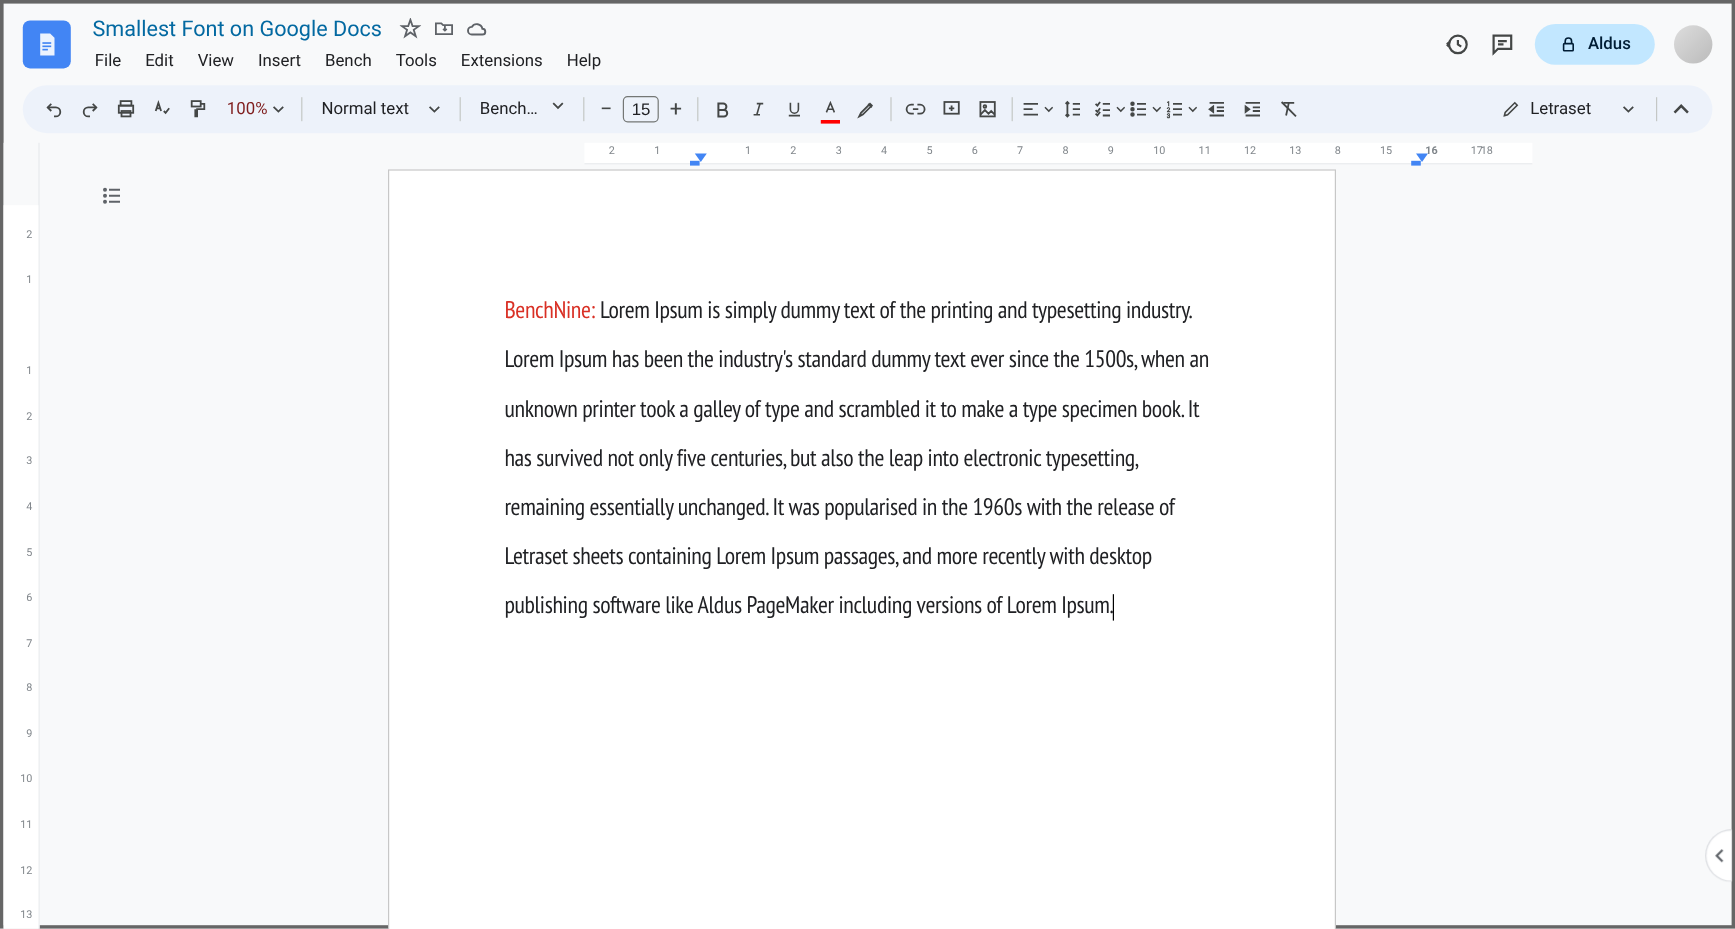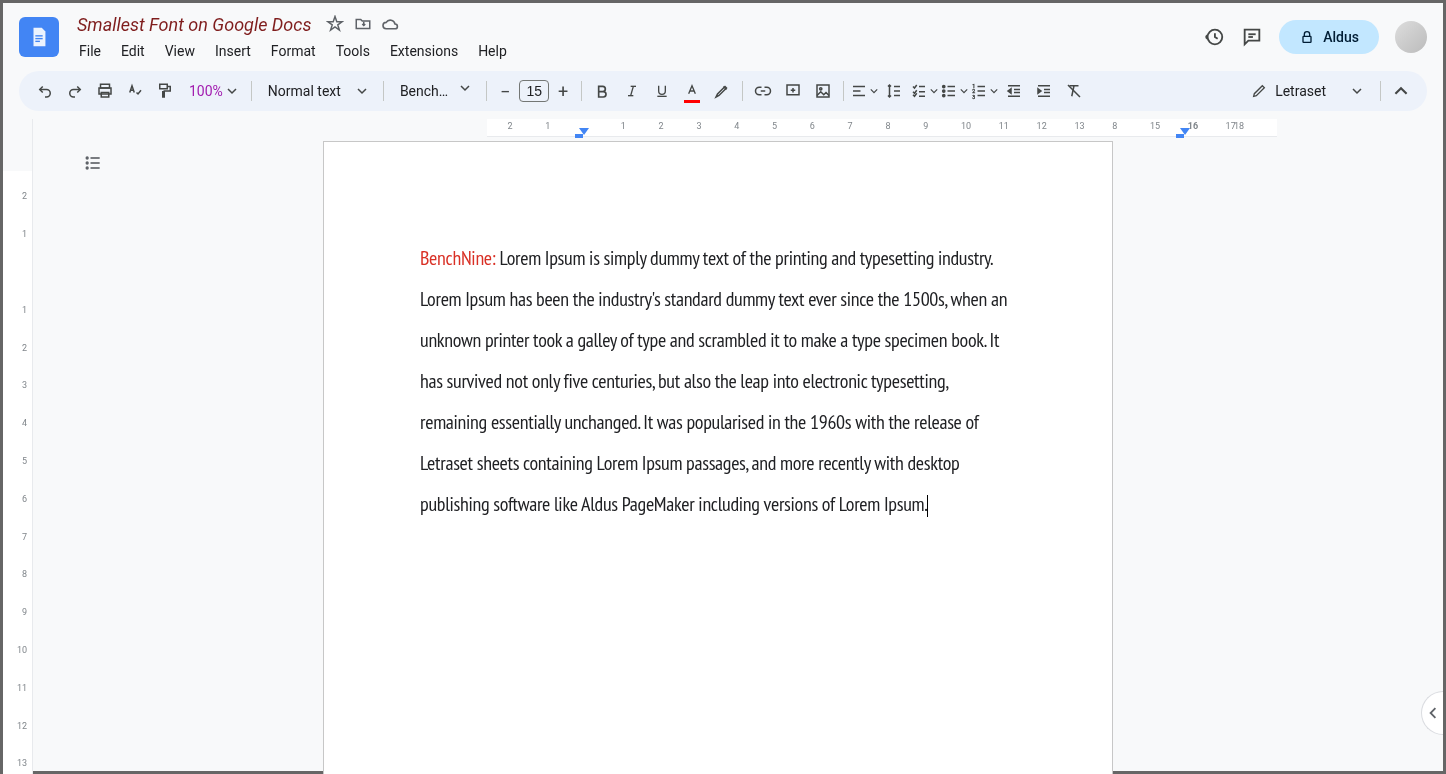--- a/index.html
+++ b/index.html
@@ -6,35 +6,35 @@
   body { font-family: "Google Sans", Roboto, Arial, sans-serif; background: #f8f9fa; overflow: hidden; }
   
   .app { background: #f8f9fa; height: 774px; width: 1446px; position: relative; border: 3px solid #666; }
   
   .titlebar { display: flex; align-items: center; padding: 8px 16px 0 16px; height: 60px; }
   .docs-logo { width: 40px; height: 40px; background: #4285f4; border-radius: 6px; display: flex; align-items: center; justify-content: center; margin-right: 12px; }
   .docs-logo svg { width: 22px; height: 28px; }
   
   .title-col { flex: 1; }
   .title-row { display: flex; align-items: center; gap: 8px; }
-  .doc-title { font-size: 18px; color: #7f1d1d; padding: 2px 6px; border-radius: 4px; font-style: italic; }
+  .doc-title { font-size: 18px; color: #0369a1; padding: 2px 6px; border-radius: 4px; }
   .title-icon { color: #5f6368; width: 20px; height: 20px; display: flex; align-items: center; justify-content: center; cursor: pointer; }
   
   .menus { display: flex; gap: 4px; margin-top: 2px; }
   .menu-item { font-size: 14px; color: #202124; padding: 4px 8px; cursor: pointer; border-radius: 4px; }
   
   .titlebar-right { display: flex; align-items: center; gap: 16px; }
   .tb-icon { color: #5f6368; cursor: pointer; }
   .share-btn { background: #c2e7ff; border-radius: 32px; padding: 9px 20px; display: flex; align-items: center; gap: 8px; color: #001d35; font-size: 14px; font-weight: 500; cursor: pointer; }
   .avatar { width: 32px; height: 32px; border-radius: 50%; background: linear-gradient(135deg, #ddd, #bbb); }
   
   .toolbar { display: flex; align-items: center; height: 40px; background: #edf2fa; border-radius: 24px; margin: 8px 16px; padding: 0 12px; gap: 2px; }
   .tool-btn { min-width: 28px; height: 28px; display: flex; align-items: center; justify-content: center; color: #444746; cursor: pointer; border-radius: 4px; }
   .tool-sep { width: 1px; height: 20px; background: #c4c7c5; margin: 0 4px; }
-  .zoom { font-size: 14px; color: #a21caf; padding: 0 8px; display: flex; align-items: center; gap: 4px; }
+  .zoom { font-size: 14px; color: #7f1d1d; padding: 0 8px; display: flex; align-items: center; gap: 4px; }
   .style-sel { font-size: 14px; color: #202124; padding: 0 10px; display: flex; align-items: center; gap: 16px; min-width: 100px; }
   .font-sel { font-size: 14px; color: #202124; padding: 0 10px; display: flex; align-items: flex-start; gap: 12px; min-width: 70px; }
   .font-size-box { display: flex; align-items: center; gap: 2px; }
   .fs-input { width: 30px; height: 22px; border: 1px solid #747775; border-radius: 4px; text-align: center; font-size: 14px; color: #202124; background: transparent; }
   .fs-pm { width: 24px; height: 24px; display: flex; align-items: center; justify-content: center; cursor: pointer; font-size: 18px; color: #444746; }
   .text-color { position: relative; }
   .text-color::after { content: ''; position: absolute; bottom: 2px; left: 6px; right: 6px; height: 3px; background: #ff0000; }
   .editing-btn { display: flex; align-items: center; gap: 8px; padding: 0 12px; height: 32px; border-radius: 4px; font-size: 14px; color: #202124; cursor: pointer; margin-left: auto; }
   .dd-arrow { color: #444746; }
   
@@ -99,21 +99,21 @@
             <svg width="20" height="16" viewBox="0 0 24 20" fill="none" stroke="#5f6368" stroke-width="2">
               <path d="M6 16a4 4 0 010-8 6 6 0 0111 2 3 3 0 010 6z"></path>
             </svg>
           </span>
       </div>
       <div class="menus">
         <span class="menu-item">File</span>
         <span class="menu-item">Edit</span>
         <span class="menu-item">View</span>
         <span class="menu-item">Insert</span>
-        <span class="menu-item">Format</span>
+        <span class="menu-item">Bench</span>
         <span class="menu-item">Tools</span>
         <span class="menu-item">Extensions</span>
         <span class="menu-item">Help</span>
       </div>
     </div>
     <div class="titlebar-right">
       <span class="tb-icon">
           <svg width="22" height="22" viewBox="0 0 24 24" fill="none" stroke="#444746" stroke-width="2">
             <circle cx="13" cy="12" r="8"></circle>
             <path d="M13 8v4l3 2"></path>

